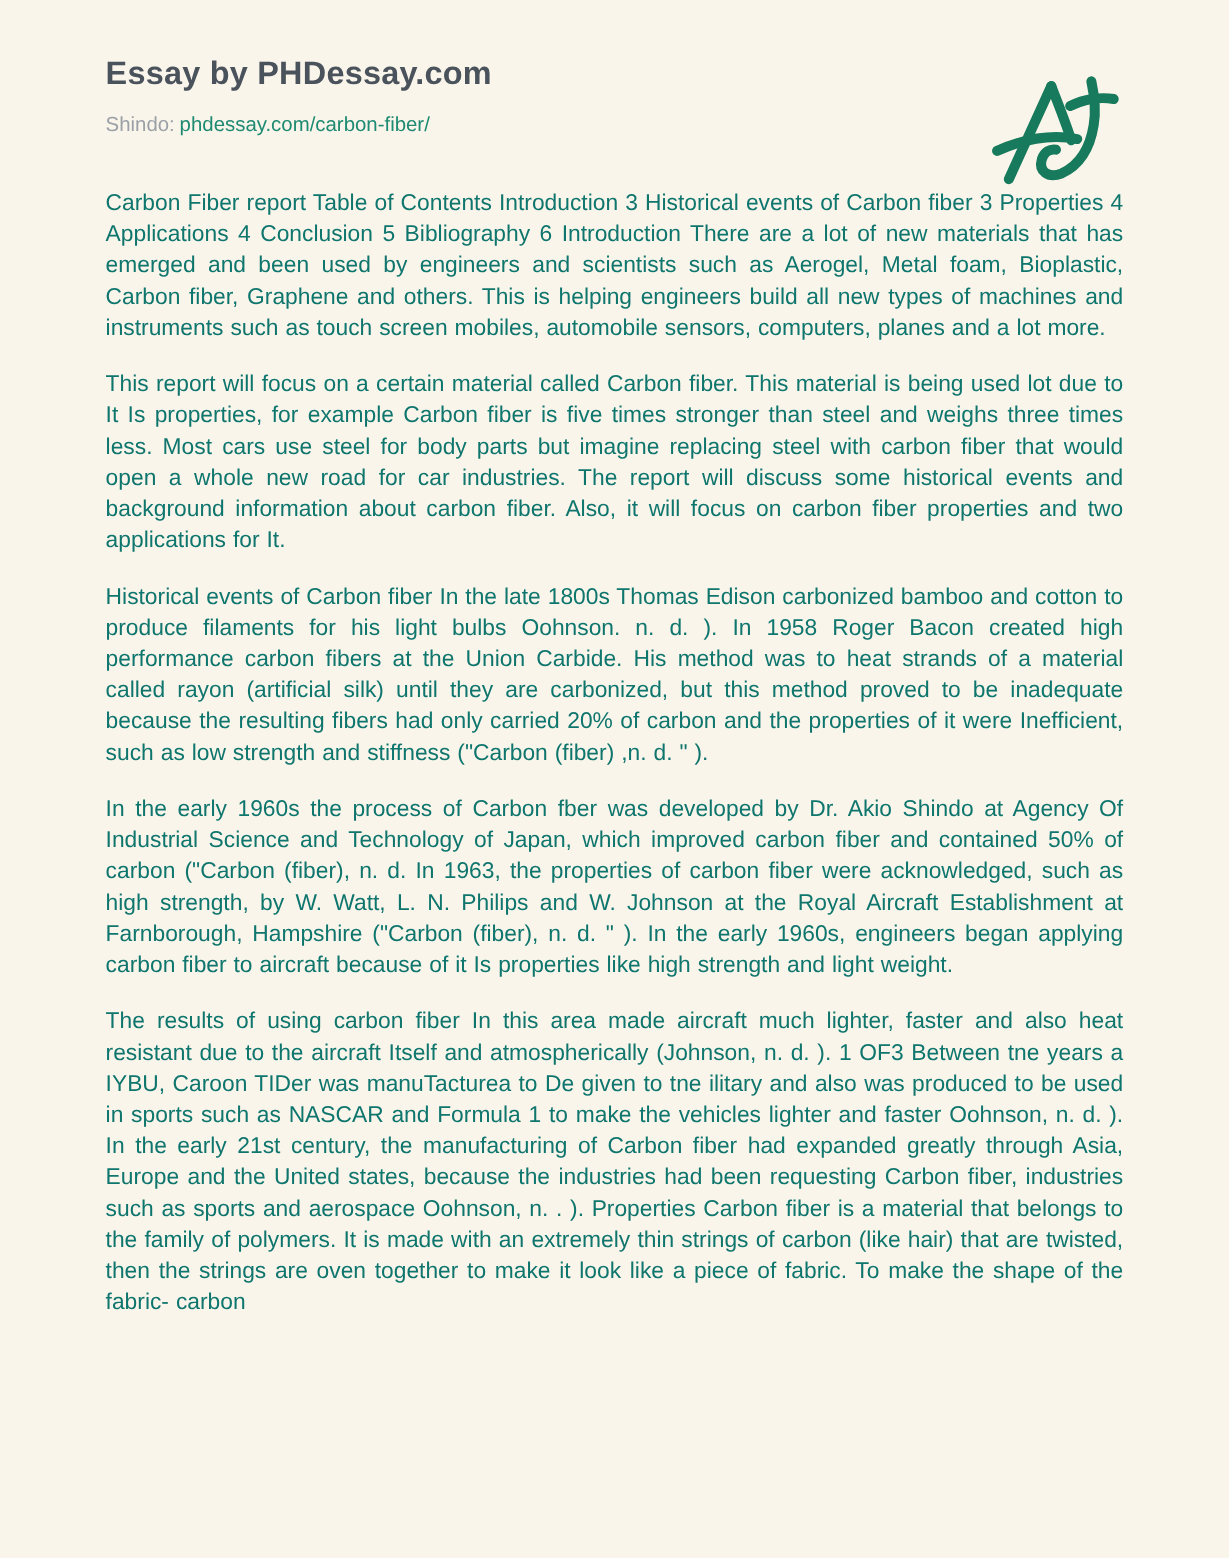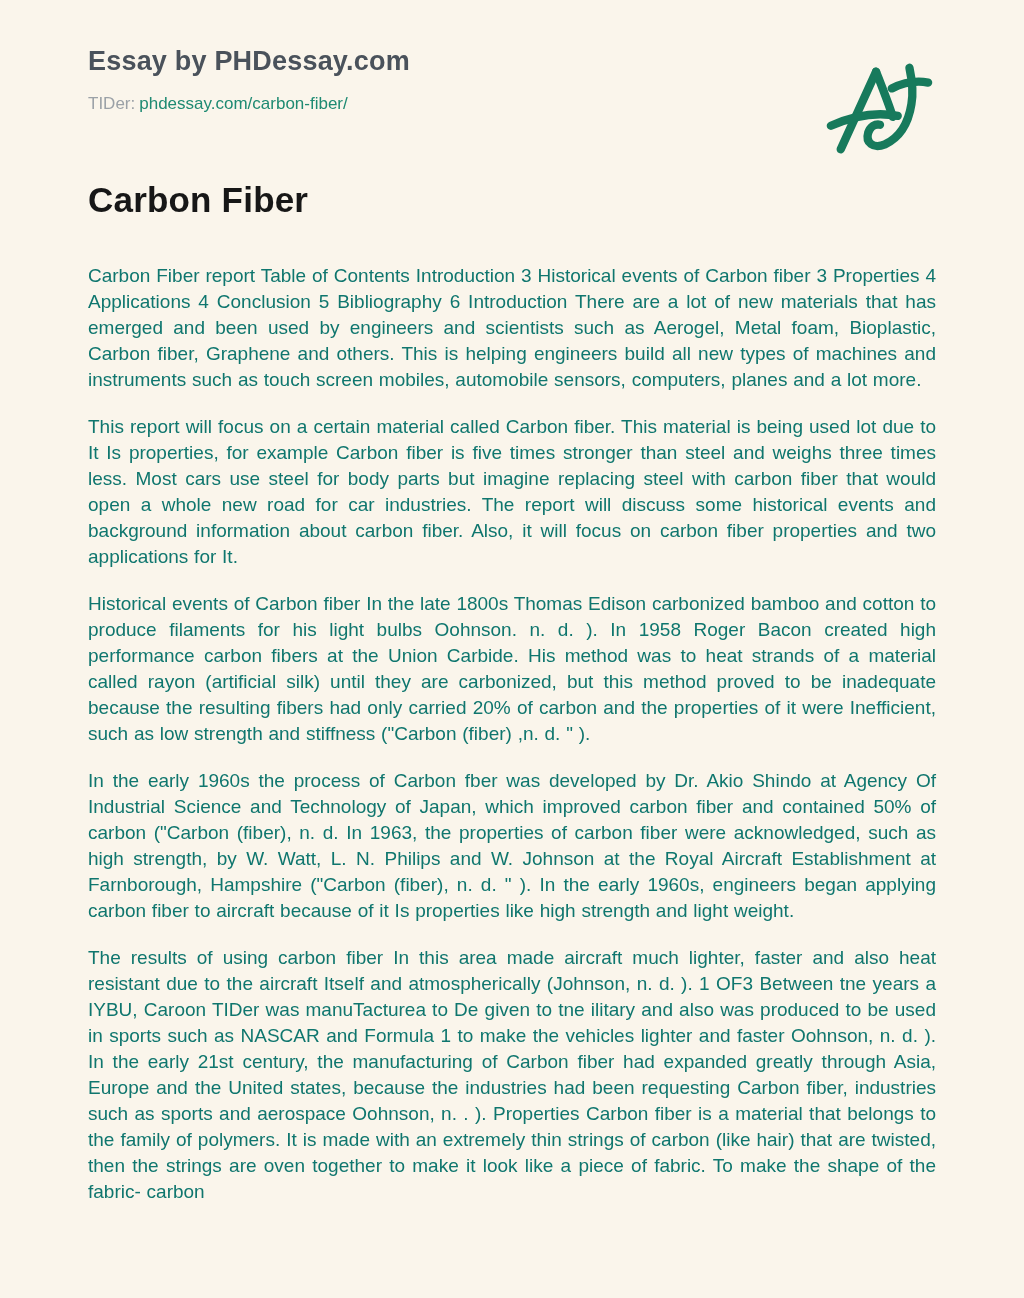--- a/index.html
+++ b/index.html
@@ -77,25 +77,24 @@
         <path d="M85 12 C88 26 89 38 87 49 C84 68 75 83 60 90 C48 95 40 88 43 78 C45 72 50 69 55 70"></path>
       </g>
     </svg>
   </span>
 
   <div class="clip">
 
     <div class="header">
       <div class="header-title">Essay by PHDessay.com</div>
       <div class="source-line">
-        <span>TIDer:</span><a class="source-link" href="#">phdessay.com/carbon-fiber/</a>
+        <span>Shindo:</span><a class="source-link" href="#">phdessay.com/carbon-fiber/</a>
       </div>
     </div>
 
-    <h1 class="essay-title">Carbon Fiber</h1>
 
     <div class="article">
 
         <p>Carbon Fiber report Table of Contents Introduction 3 Historical events of Carbon fiber 3 Properties 4 Applications 4 Conclusion 5 Bibliography 6 Introduction There are a lot of new materials that has emerged and been used by engineers and scientists such as Aerogel, Metal foam, Bioplastic, Carbon fiber, Graphene and others. This is helping engineers build all new types of machines and instruments such as touch screen mobiles, automobile sensors, computers, planes and a lot more.</p>
 
         <p>This report will focus on a certain material called Carbon fiber. This material is being used lot due to It Is properties, for example Carbon fiber is five times stronger than steel and weighs three times less. Most cars use steel for body parts but imagine replacing steel with carbon fiber that would open a whole new road for car industries. The report will discuss some historical events and background information about carbon fiber. Also, it will focus on carbon fiber properties and two applications for It.</p>
 
         <p>Historical events of Carbon fiber In the late 1800s Thomas Edison carbonized bamboo and cotton to produce filaments for his light bulbs Oohnson. n. d. ). In 1958 Roger Bacon created high performance carbon fibers at the Union Carbide. His method was to heat strands of a material called rayon (artificial silk) until they are carbonized, but this method proved to be inadequate because the resulting fibers had only carried 20% of carbon and the properties of it were Inefficient, such as low strength and stiffness ("Carbon (fiber) ,n. d. " ).</p>
 
         <p>In the early 1960s the process of Carbon fber was developed by Dr. Akio Shindo at Agency Of Industrial Science and Technology of Japan, which improved carbon fiber and contained 50% of carbon ("Carbon (fiber), n. d. In 1963, the properties of carbon fiber were acknowledged, such as high strength, by W. Watt, L. N. Philips and W. Johnson at the Royal Aircraft Establishment at Farnborough, Hampshire ("Carbon (fiber), n. d. " ). In the early 1960s, engineers began applying carbon fiber to aircraft because of it Is properties like high strength and light weight.</p>

